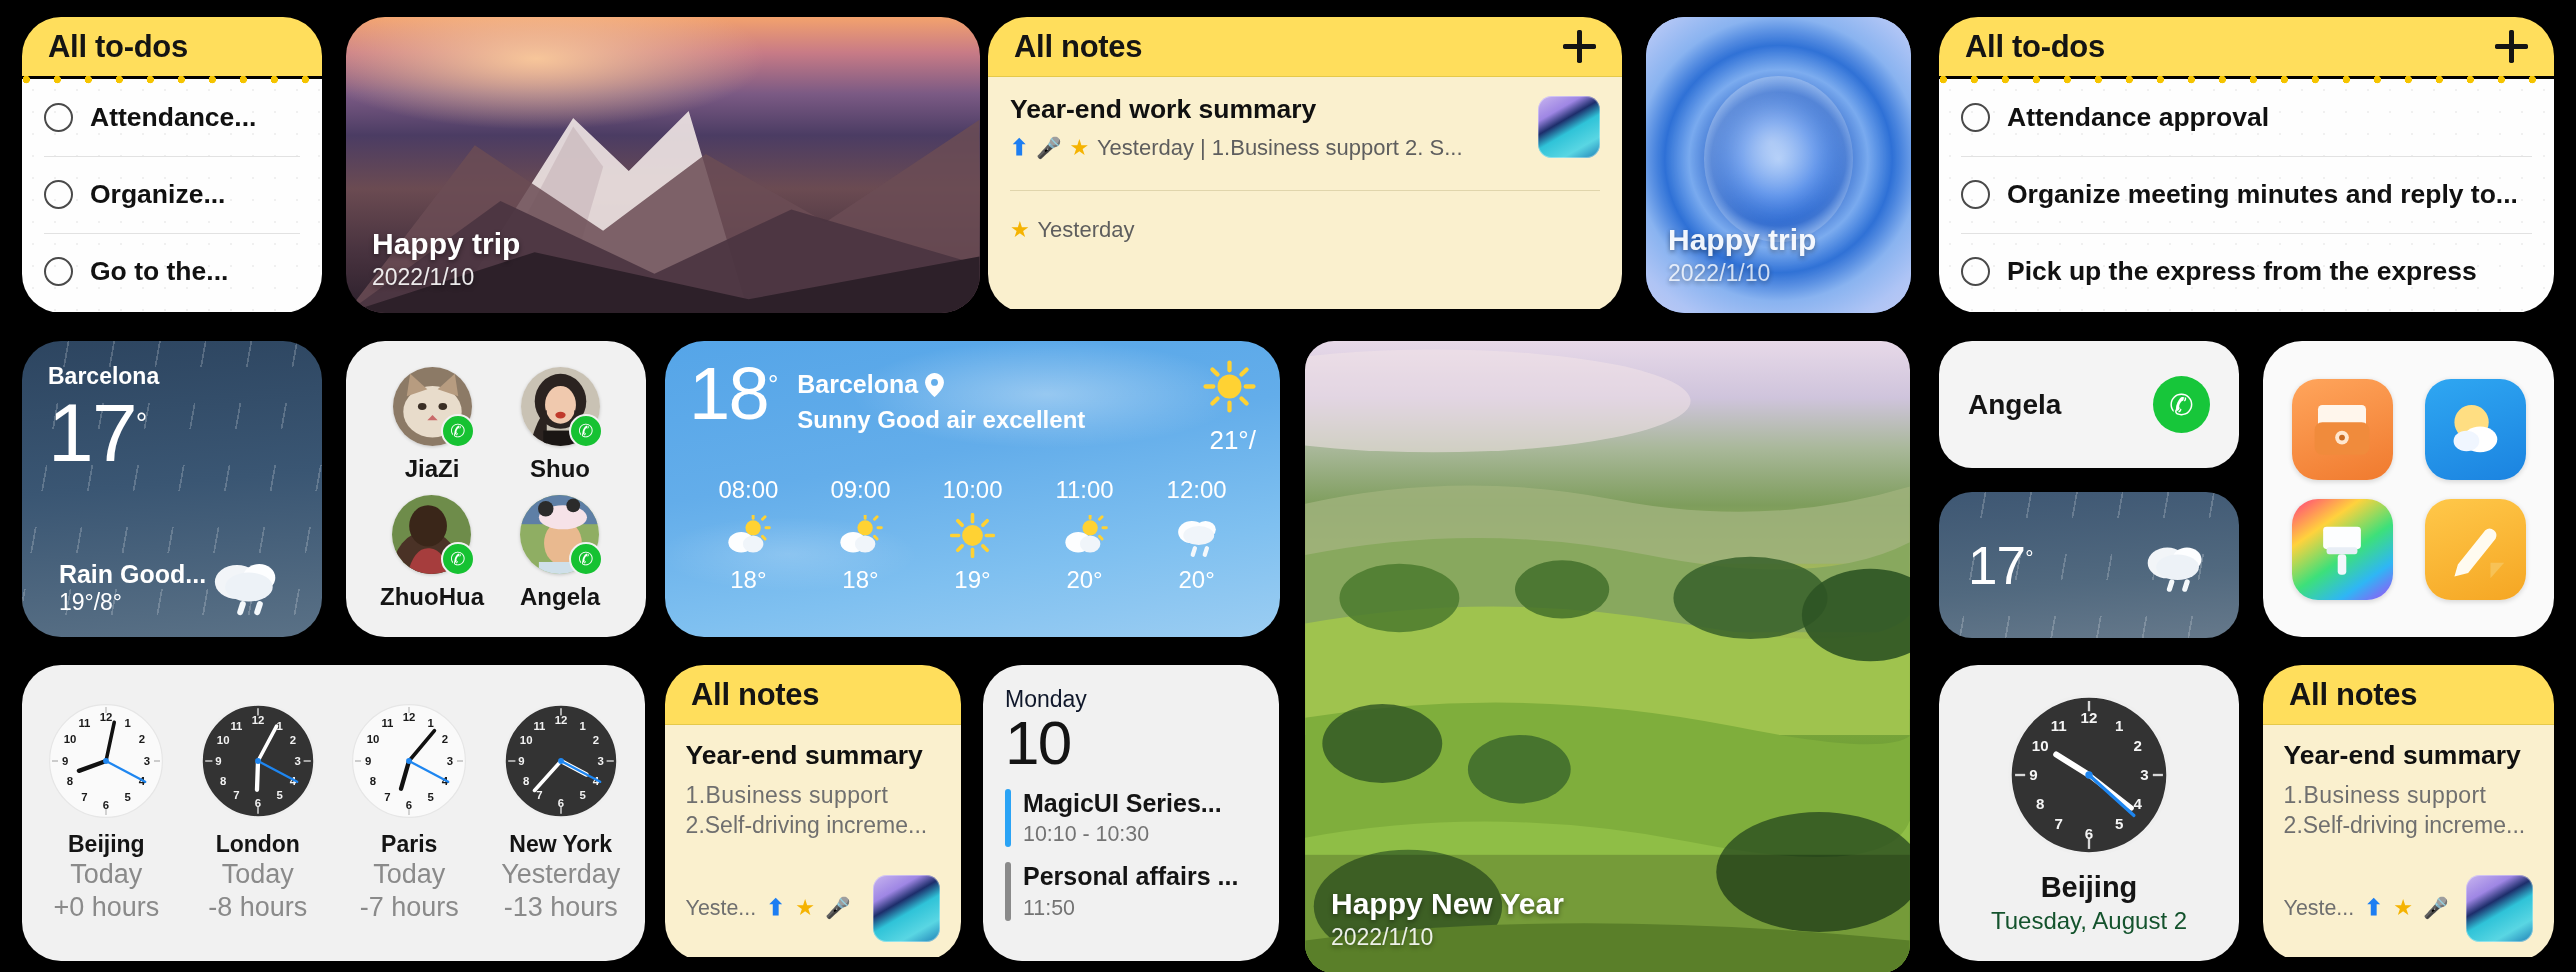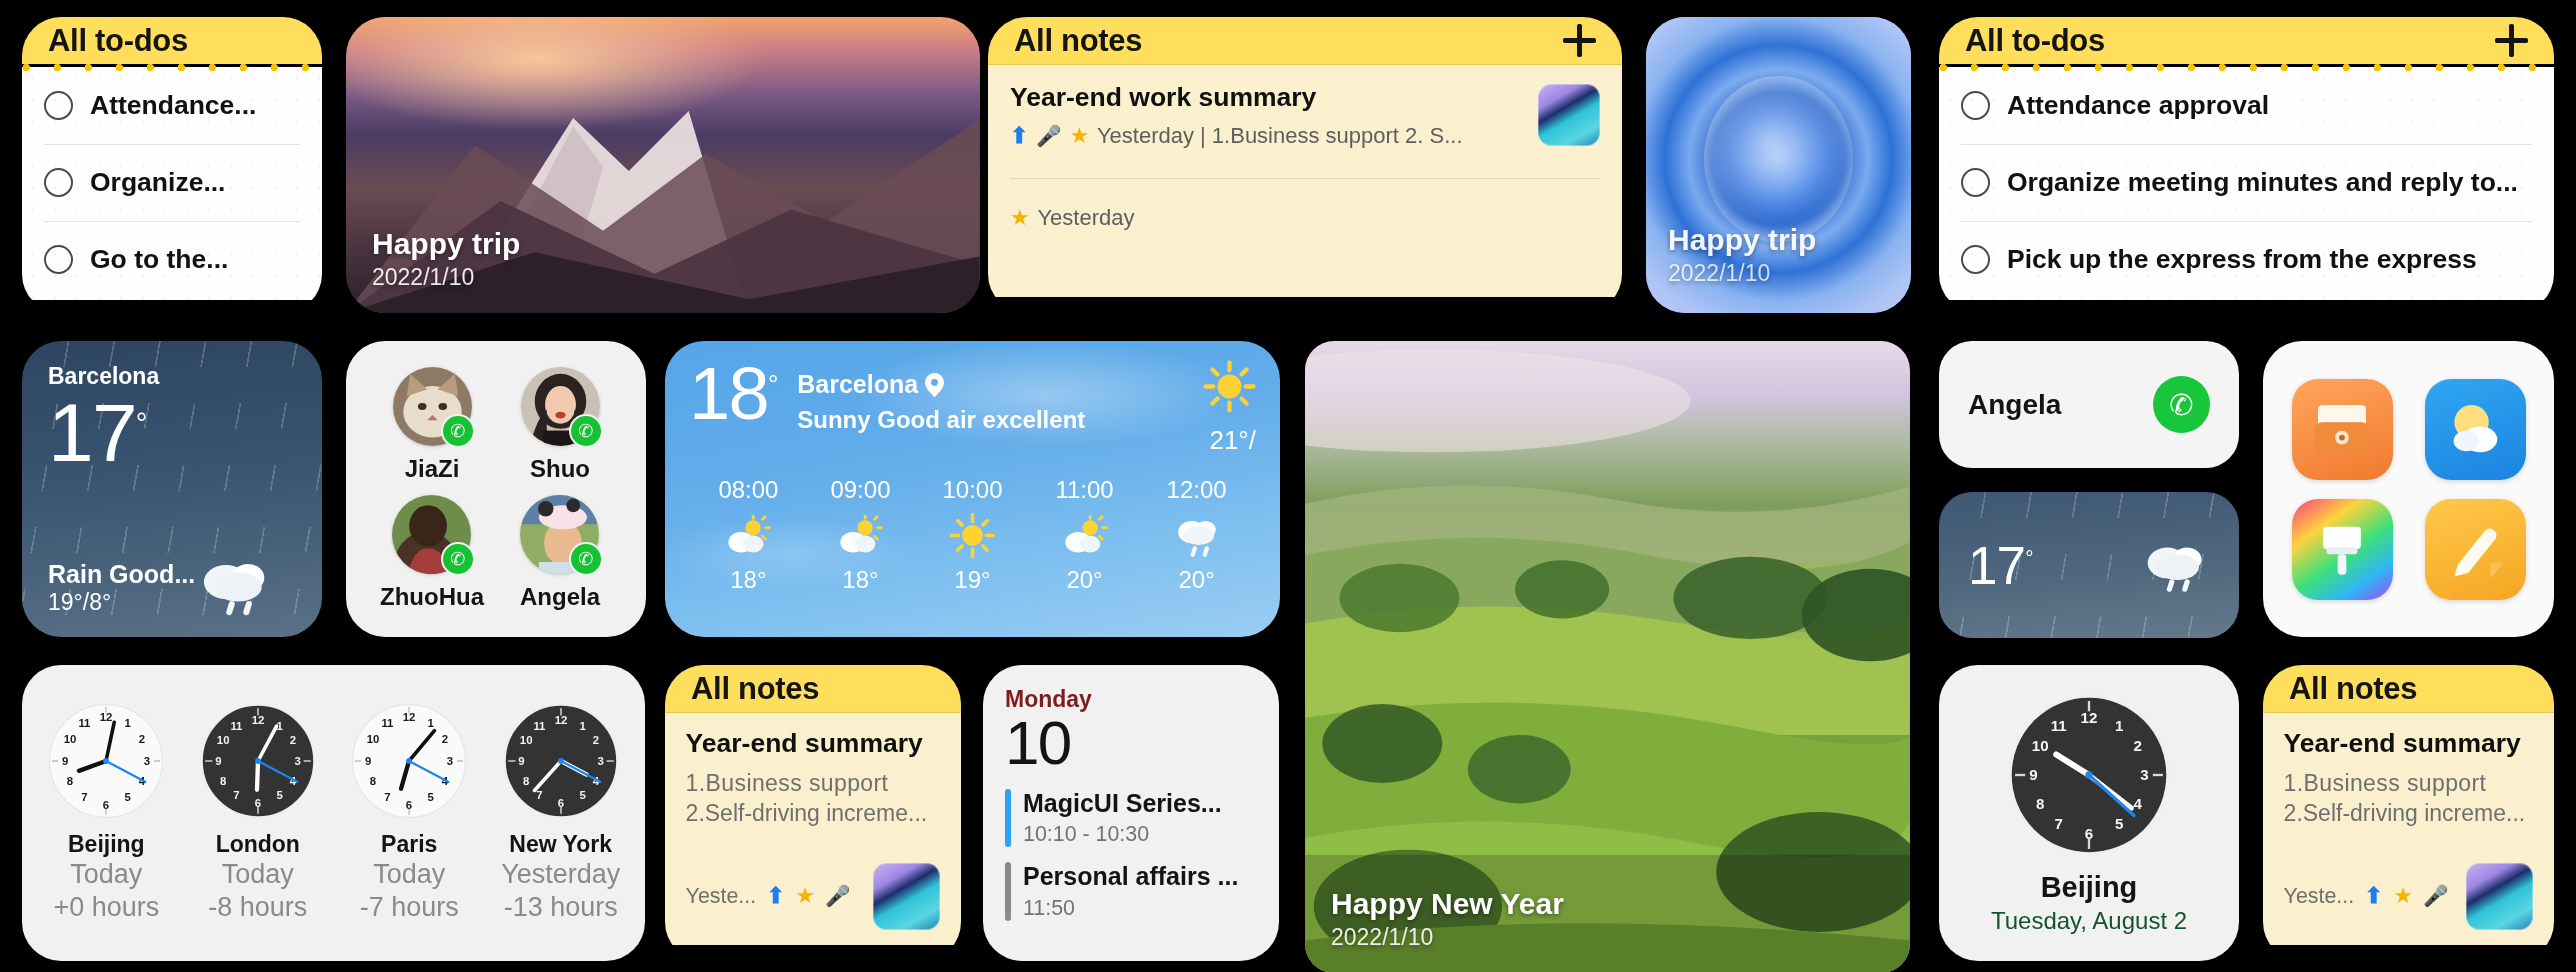--- a/index.html
+++ b/index.html
@@ -8,21 +8,21 @@
     width: 2576px; height: 973px;
     background: #000; overflow: hidden;
     font-family: "Liberation Sans", sans-serif;
     -webkit-font-smoothing: antialiased;
   }
   .canvas { position: relative; width: 2576px; height: 973px; background: #000; }
   .w { position: absolute; overflow: hidden; border-radius: 39px; }
 
   
   .note-head {
-    background: #FFDE5C; height: 47px; display: flex; align-items: center;
+    background: #FFDE5C; height: 59px; display: flex; align-items: center;
     justify-content: space-between; padding: 0 26px;
   }
   .note-head .t { font-size: 31px; font-weight: 700; color: #141414; letter-spacing: -0.3px; }
   .plus { position: relative; width: 33px; height: 33px; flex: none; }
   .plus::before, .plus::after {
     content: ""; position: absolute; background: #141414; border-radius: 1.7px;
   }
   .plus::before { left: 0; top: 13.7px; width: 33px; height: 5.1px; }
   .plus::after { top: 0; left: 13.7px; height: 33px; width: 5.1px; }
 
@@ -105,21 +105,21 @@
   }
   .rain-lines {
     position: absolute; inset: 0; opacity: .22;
     background-image: repeating-linear-gradient(100deg, rgba(255,255,255,.9) 0 1.7px, rgba(255,255,255,0) 1.7px 45px);
     mask-image: repeating-linear-gradient(180deg, #000 0 26px, transparent 26px 62px);
     -webkit-mask-image: repeating-linear-gradient(180deg, #000 0 26px, transparent 26px 62px);
   }
   .wx-city { font-size: 23px; font-weight: 700; position: relative; }
   .wx-big { font-size: 82px; font-weight: 300; line-height: 1; letter-spacing: -1.7px; position: relative; margin-top: 1.7px; }
   .wx-big sup { font-size: 29px; vertical-align: super; font-weight: 300; }
-  .wx-foot { position: absolute; left: 26px; right: 26px; bottom: 20.6px; display: flex; align-items: flex-end; justify-content: flex-start; }
+  .wx-foot { position: absolute; left: 26px; right: 26px; bottom: 20.6px; display: flex; align-items: flex-end; justify-content: center; }
   .wx-cond { font-size: 25px; font-weight: 700; }
   .wx-range { font-size: 23px; margin-top: 0; font-weight: 400; }
 
   
   .wx-blue {
     width: 100%; height: 100%; color: #fff; position: relative;
     background: linear-gradient(170deg, #55A5E8 0%, #63ADEA 40%, #7FC0F0 72%, #9BCDF2 100%);
     padding: 19px 24px 17px;
   }
   .wx-blue .cloudwash { position:absolute; inset:0;
@@ -180,21 +180,21 @@
   .clocks { width: 100%; height: 100%; background: #F1F1F1; display: flex; align-items: center; justify-content: space-around; padding: 12px 8.6px; }
   .clk { text-align: center; width: 25%; }
   .clk .cityn { font-size: 23px; font-weight: 700; color: #141414; margin-top: 6.9px; }
   .clk .sub { font-size: 27px; color: #8A8A8A; line-height: 1.25; }
   .clock-big { width: 100%; height: 100%; background: #F1F1F1; display: flex; flex-direction: column; align-items: center; justify-content: center; }
   .clock-big .cityn { font-size: 29px; font-weight: 700; color: #141414; margin-top: 12px; }
   .clock-big .sub { font-size: 24px; color: #14532d; margin-top: 3.4px; }
 
   
   .cal { width: 100%; height: 100%; background: #F1F1F1; padding: 20.6px 22px; }
-  .cal .dow { font-size: 23px; color: #7f1d1d; font-weight: 700; }
+  .cal .dow { font-size: 23px; color: #0f172a; font-weight: 400; }
   .cal .dnum { font-size: 62px; font-weight: 300; color: #141414; line-height: .98; letter-spacing: -1.7px; }
   .ev { display: flex; gap: 12px; margin-top: 15.4px; }
   .ev .bar { width: 6px; border-radius: 3.4px; flex: none; }
   .ev .tt { font-size: 25px; font-weight: 700; color: #141414; white-space: nowrap; overflow: hidden; }
   .ev .st { font-size: 21.4px; color: #737373; margin-top: 4.3px; }
 </style>
 </head>
 <body>
 
 <div class="canvas">

